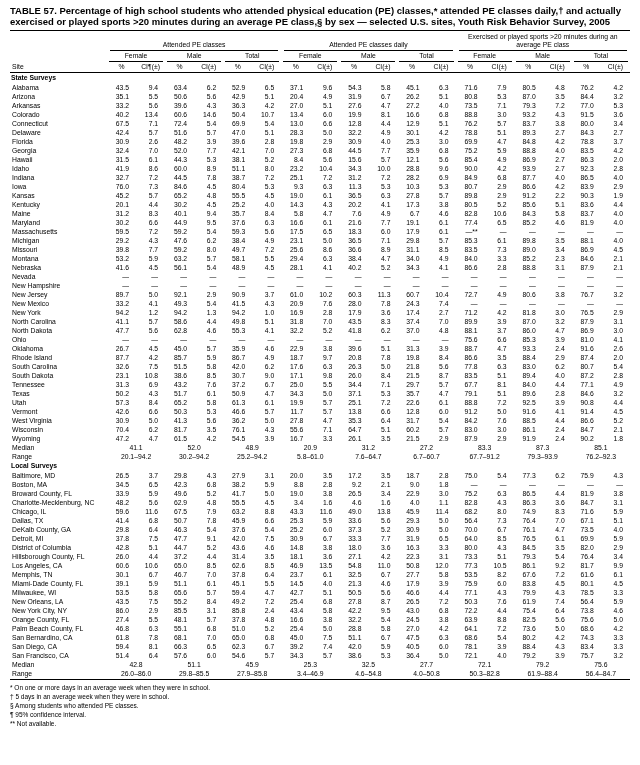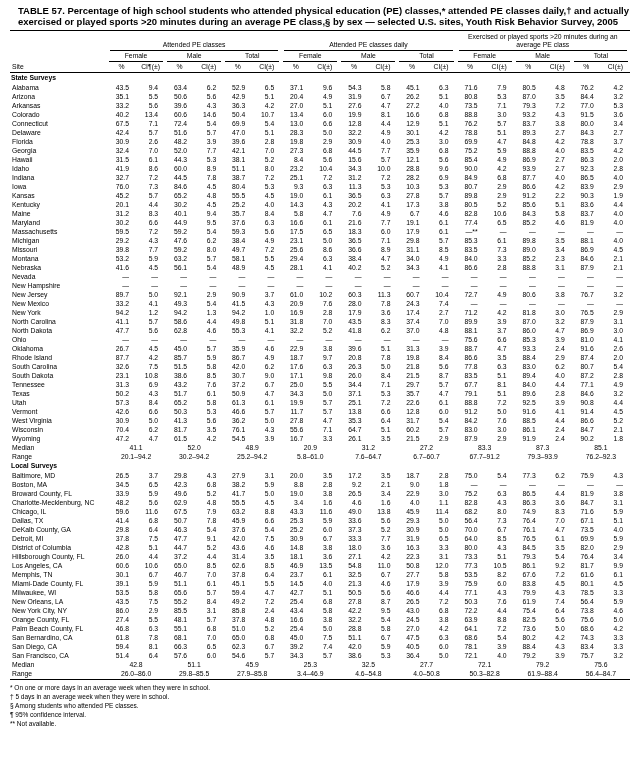--- a/index.html
+++ b/index.html
@@ -1,18 +1,18 @@
 <!DOCTYPE html>
 <html><head>
 <meta charset="utf-8">
 <style>
   html,body{margin:0;padding:0;}
   body{width:640px;height:765px;background:#ffffff;color:#000000;font-family:"Liberation Sans",sans-serif;overflow:hidden;}
   .page{padding:5px 10px 4px 10px;}
-  .title{font-size:9.5px;font-weight:bold;line-height:11px;margin:0 0 3px 8px;}
+  .title{font-size:9.5px;font-weight:bold;line-height:11px;margin:0 0 3px 0;}
   table{width:620px;border-collapse:collapse;table-layout:fixed;border-top:1px solid #000;}
   col.site{width:97px;}
   th,td{margin:0;padding:0;font-weight:normal;font-size:6.8px;line-height:9px;vertical-align:bottom;overflow:hidden;white-space:nowrap;}
   thead th{text-align:center;}
   .ghead{padding:2px 3px 0 3px;}
   .uline{border-bottom:1px solid #000;padding-bottom:1px;line-height:8px;}
   .ghead .uline{white-space:normal;}
   .sex-th{padding:1px 2px 0 2px;}
   .mrow th{border-bottom:1px solid #000;padding-bottom:1px;}
   .site-th{text-align:left !important;padding-left:2px;}

